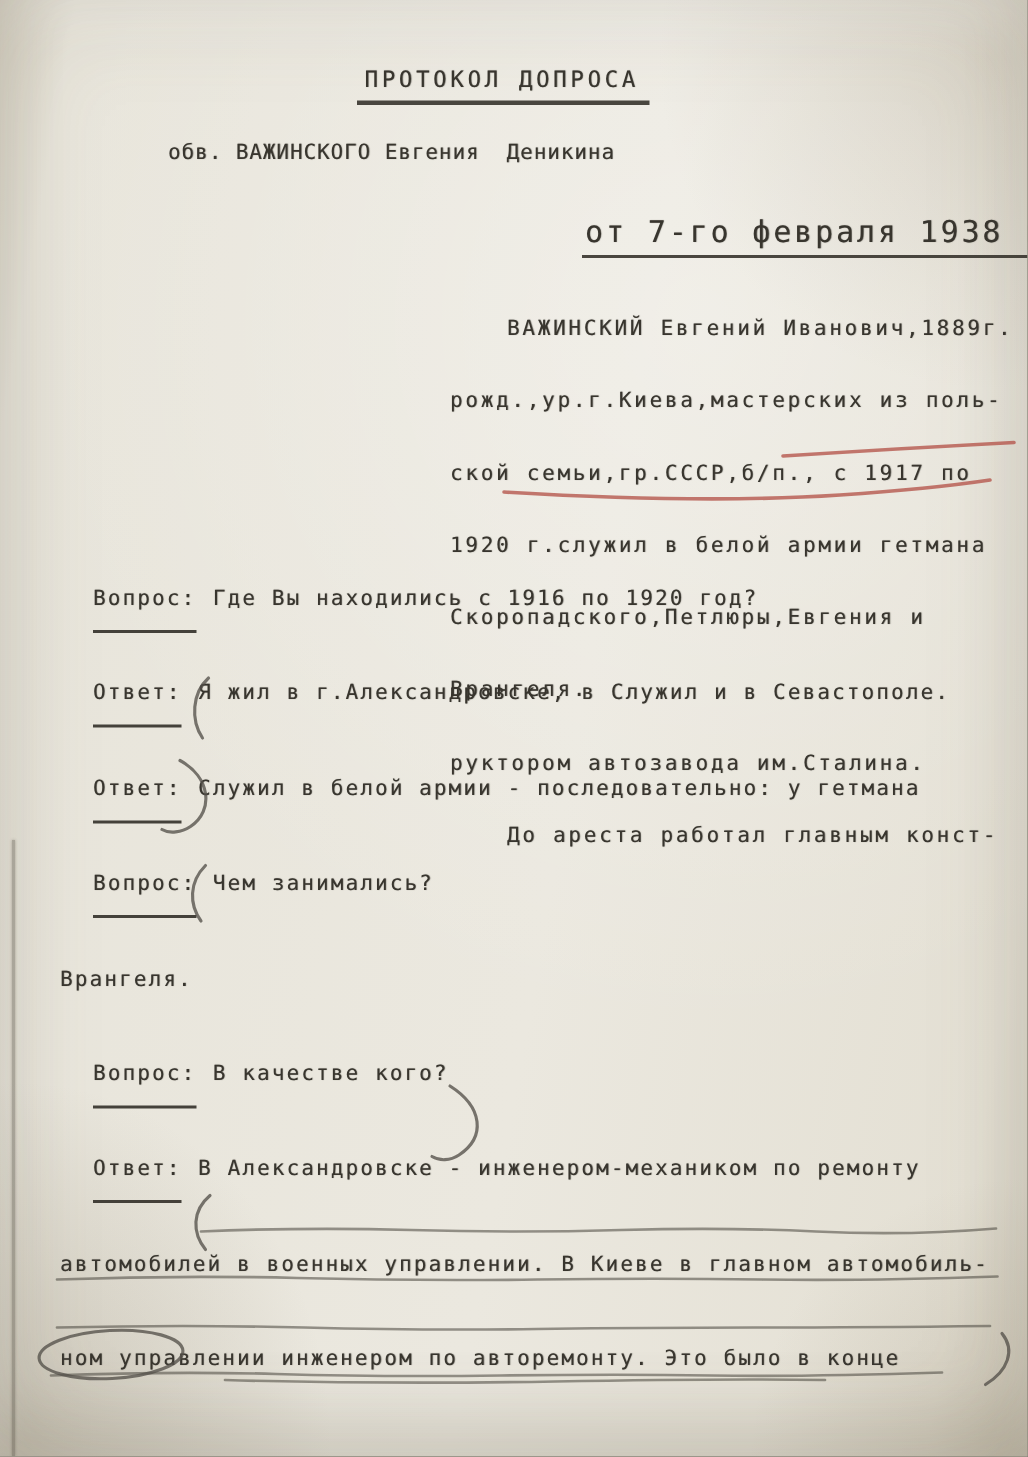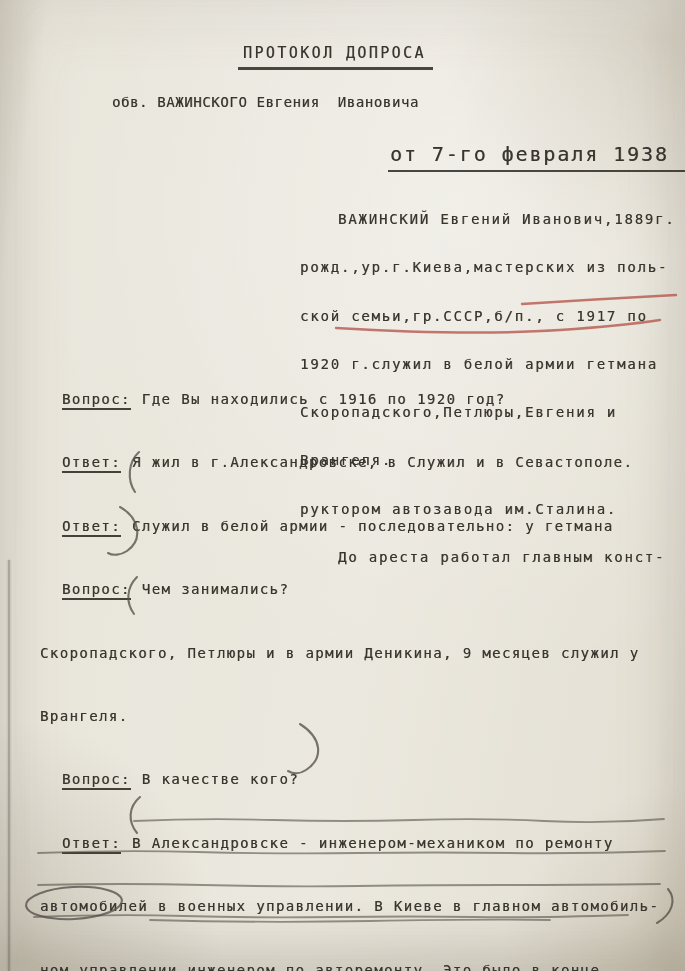--- a/index.html
+++ b/index.html
@@ -34,61 +34,60 @@
     font-size:20px; letter-spacing:1.9px;
     padding:0 6px 4px 2px;
     border-bottom:2.5px solid rgba(50,47,40,.88);
   }
   .bio{ position:absolute; top:179px; left:300px; width:382px; font-size:14px; letter-spacing:1.8px; }
   .bio .bl{ height:16.3px; line-height:16.3px; white-space:pre; }
   .bio .indent{ padding-left:38px; }
   .qa{ position:absolute; top:352px; left:40px; right:14px; font-size:14px; letter-spacing:1.4px; }
   .qa .line{ height:31.4px; line-height:31.4px; white-space:pre; }
   .qa .f{ padding-left:22px; }
-  .lbl{ border-bottom:2.4px solid rgba(50,47,40,.9); padding-bottom:1px; }
+  .lbl{ border-bottom:2.4px solid rgba(50,47,40,.9); padding-bottom:13px; }
   .txt{ margin-left:11px; }
   .marks{ position:absolute; inset:0; pointer-events:none; }
   .pencil{ fill:none; stroke:#55514a; stroke-width:2.1; stroke-linecap:round; opacity:.78; }
   .pencil.thin{ stroke-width:1.8; opacity:.6; }
   .redmark{ fill:none; stroke:#b5584e; stroke-width:2.4; stroke-linecap:round; opacity:.8; }
   .edge-line{
     position:absolute; left:8px; top:560px; bottom:0; width:2px;
     background:rgba(80,75,62,.35); box-shadow:0 0 2px rgba(80,75,62,.4);
   }
 </style>
 </head>
 <body>
 
 <div class="paper">
 
   <div class="edge-line"></div>
 
   <div class="title typed">ПРОТОКОЛ ДОПРОСА</div>
 
-  <div class="accused typed">обв. ВАЖИНСКОГО Евгения  Ивановича</div>
+  <div class="accused typed">обв. ВАЖИНСКОГО Евгения  Деникина</div>
 
   <div class="dateline typed">от 7-го февраля 1938 года.</div>
 
   <div class="bio typed">
     <div class="bl indent">ВАЖИНСКИЙ Евгений Иванович,1889г.</div>
     <div class="bl">рожд.,ур.г.Киева,мастерских из поль-</div>
     <div class="bl">ской семьи,гр.СССР,б/п., с 1917 по</div>
     <div class="bl">1920 г.служил в белой армии гетмана</div>
     <div class="bl">Скоропадского,Петлюры,Евгения и</div>
     <div class="bl">Врангеля.</div>
     <div class="bl">руктором автозавода им.Сталина.</div>
     <div class="bl indent">До ареста работал главным конст-</div>
   </div>
 
   <div class="qa typed">
     <div class="line f"><span class="lbl">Вопрос:</span><span class="txt">Где Вы находились с 1916 по 1920 год?</span></div>
     <div class="line f"><span class="lbl">Ответ:</span><span class="txt">Я жил в г.Александровске, в Служил и в Севастополе.</span></div>
     <div class="line f"><span class="lbl">Ответ:</span><span class="txt">Служил в белой армии - последовательно: у гетмана</span></div>
     <div class="line f"><span class="lbl">Вопрос:</span><span class="txt">Чем занимались?</span></div>
-    <div class="line">Скоропадского, Петлюры и в армии Деникина, 9 месяцев служил у</div>
     <div class="line">Врангеля.</div>
     <div class="line f"><span class="lbl">Вопрос:</span><span class="txt">В качестве кого?</span></div>
     <div class="line f"><span class="lbl">Ответ:</span><span class="txt">В Александровске - инженером-механиком по ремонту</span></div>
     <div class="line">автомобилей в военных управлении. В Киеве в главном автомобиль-</div>
     <div class="line">ном управлении инженером по авторемонту. Это было в конце</div>
     
     
     
     
     

